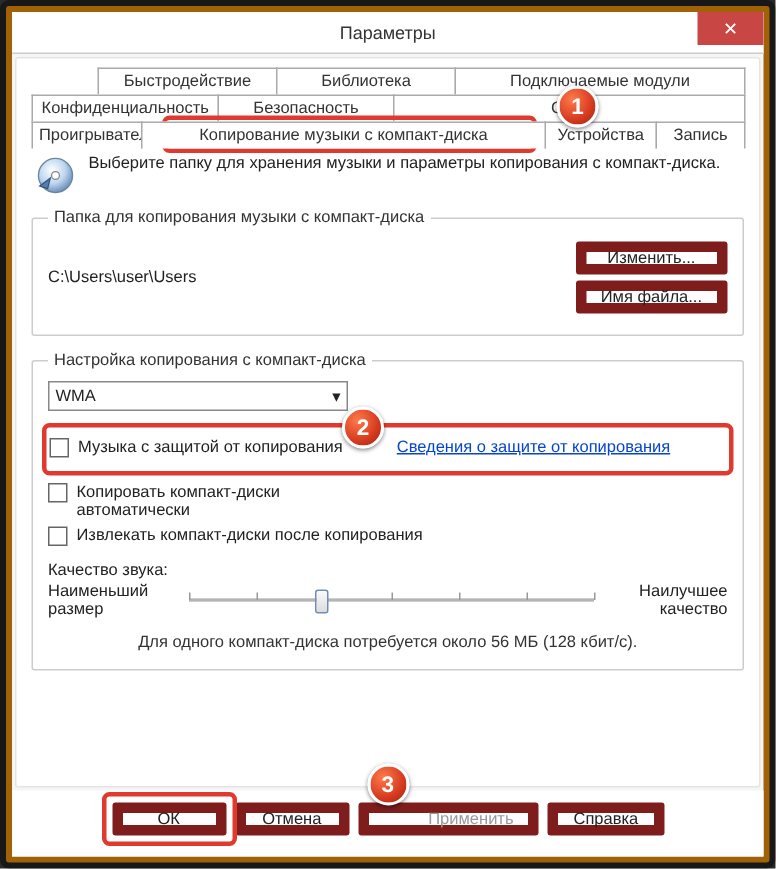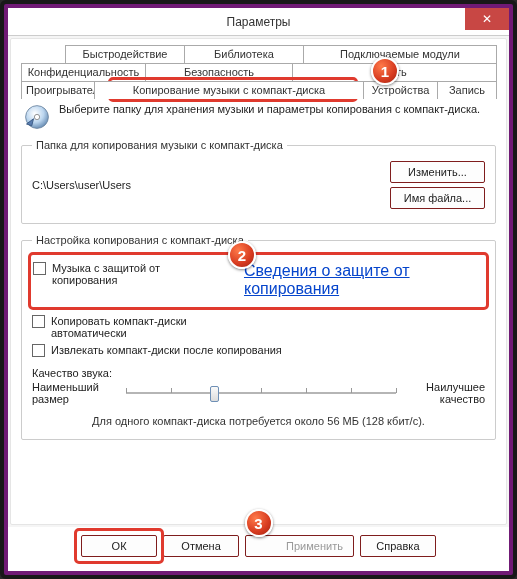--- a/index.html
+++ b/index.html
@@ -10,21 +10,21 @@
     font-size: 11px;
     width: 517px;
     height: 579px;
     overflow: hidden;
   }
   .outer-border {
     border: 4px solid #181818;
     border-radius: 6px;
     width: 517px;
     height: 579px;
-    background: #701a75;
+    background: #a16207;
     position: relative;
   }
   .window {
     position: absolute;
     inset: 4px;
     background: #f5f5f5;
     display: flex;
     flex-direction: column;
   }
   .titlebar {
@@ -73,21 +73,21 @@
     height: 18px;
     line-height: 15px;
     margin-right: -1px;
     white-space: nowrap;
     overflow: hidden;
   }
   .tabrow.r1 .tab:nth-child(1){ width:120px;margin-left:44px;}
   .tabrow.r1 .tab:nth-child(2){ width:120px;}
   .tabrow.r1 .tab:nth-child(3){ flex:1;}
   .tabrow.r2 .tab:nth-child(1){ width:125px;}
-  .tabrow.r2 .tab:nth-child(2){ width:148px;}
+  .tabrow.r2 .tab:nth-child(2){ width:118px;}
   .tabrow.r2 .tab:nth-child(3){ flex:1;}
   .tabrow.r3 .tab:nth-child(1){ width:74px;}
   .tabrow.r3 .tab:nth-child(2){ flex:1;}
   .tabrow.r3 .tab:nth-child(3){ width:75px;}
   .tabrow.r3 .tab:nth-child(4){ width:60px;}
   .tab.active { background:#fff; position:relative; z-index:2;}
   
   .hilite-tab {
     position: absolute;
     border: 3px solid #e03a2e;
@@ -129,35 +129,35 @@
     padding: 6px 10px 10px 10px;
     position: relative;
   }
   fieldset.group > legend {
     font-size: 11px; color:#333; padding: 0 4px;
   }
   .row { display:flex; align-items:center; gap:6px; margin:4px 0;}
   .path { font-size:11px; color:#222; }
   .btncol { display:flex; flex-direction:column; gap:4px; margin-left:auto;}
   .winbtn {
-    background:#fdfdfd; border:1px solid #7f1d1d; border-radius:2px;
+    background:#fdfdfd; border:7px solid #7f1d1d; border-radius:2px;
     min-width:95px; height:22px; font-size:11px; padding:0 10px;
     display:flex;align-items:center;justify-content:center;
     color:#222;
   }
   .label { font-size:11px; color:#222; }
   .dropdown {
     border:1px solid #888; background:#fff; height:20px;
     display:flex; align-items:center; padding:0 4px; width:200px;
     font-size:11px; color:#222; position:relative; margin-top:2px; margin-bottom:8px;
   }
   .dropdown .chev { margin-left:auto;}
   .checkbox { width:13px;height:13px;border:1px solid #666;background:#fff;flex:none;}
   .checkline { display:flex; align-items:flex-start; gap:6px; font-size:11px; color:#222; margin:5px 0;}
-  .linklike { color:#0645cc; text-decoration:underline; font-size:16px;}
+  .linklike { color:#0645cc; text-decoration:underline; font-size:11px;}
   
   .hl-area {
     border: 3px solid #e03a2e;
     border-radius: 5px;
     padding: 2px 4px 4px 2px;
     margin: 0 -4px 4px -4px;
     position: relative;
   }
   .slider-row { display:flex; align-items:center; gap:8px; margin-top:2px;}
   .slider {
@@ -242,20 +242,24 @@
           <div class="path">C:\Users\user\Users</div>
           <div class="btncol">
             <div class="winbtn">Изменить...</div>
             <div class="winbtn">Имя файла...</div>
           </div>
         </div>
       </fieldset>
 
       <fieldset class="group" style="padding-bottom:12px;">
         <legend>Настройка копирования с компакт-диска</legend>
+        <div class="dropdown">
+          <span>WMA</span>
+          <span class="chev">▾</span>
+        </div>
 
         <div class="hl-area">
           <div class="checkline">
             <div class="checkbox"></div>
             <span>Музыка с защитой от копирования</span>
             <span style="width:24px"></span>
             <span class="linklike">Сведения о защите от копирования</span>
           </div>
           <div class="badge" style="right:230px; top:-14px;">2</div>
         </div>

